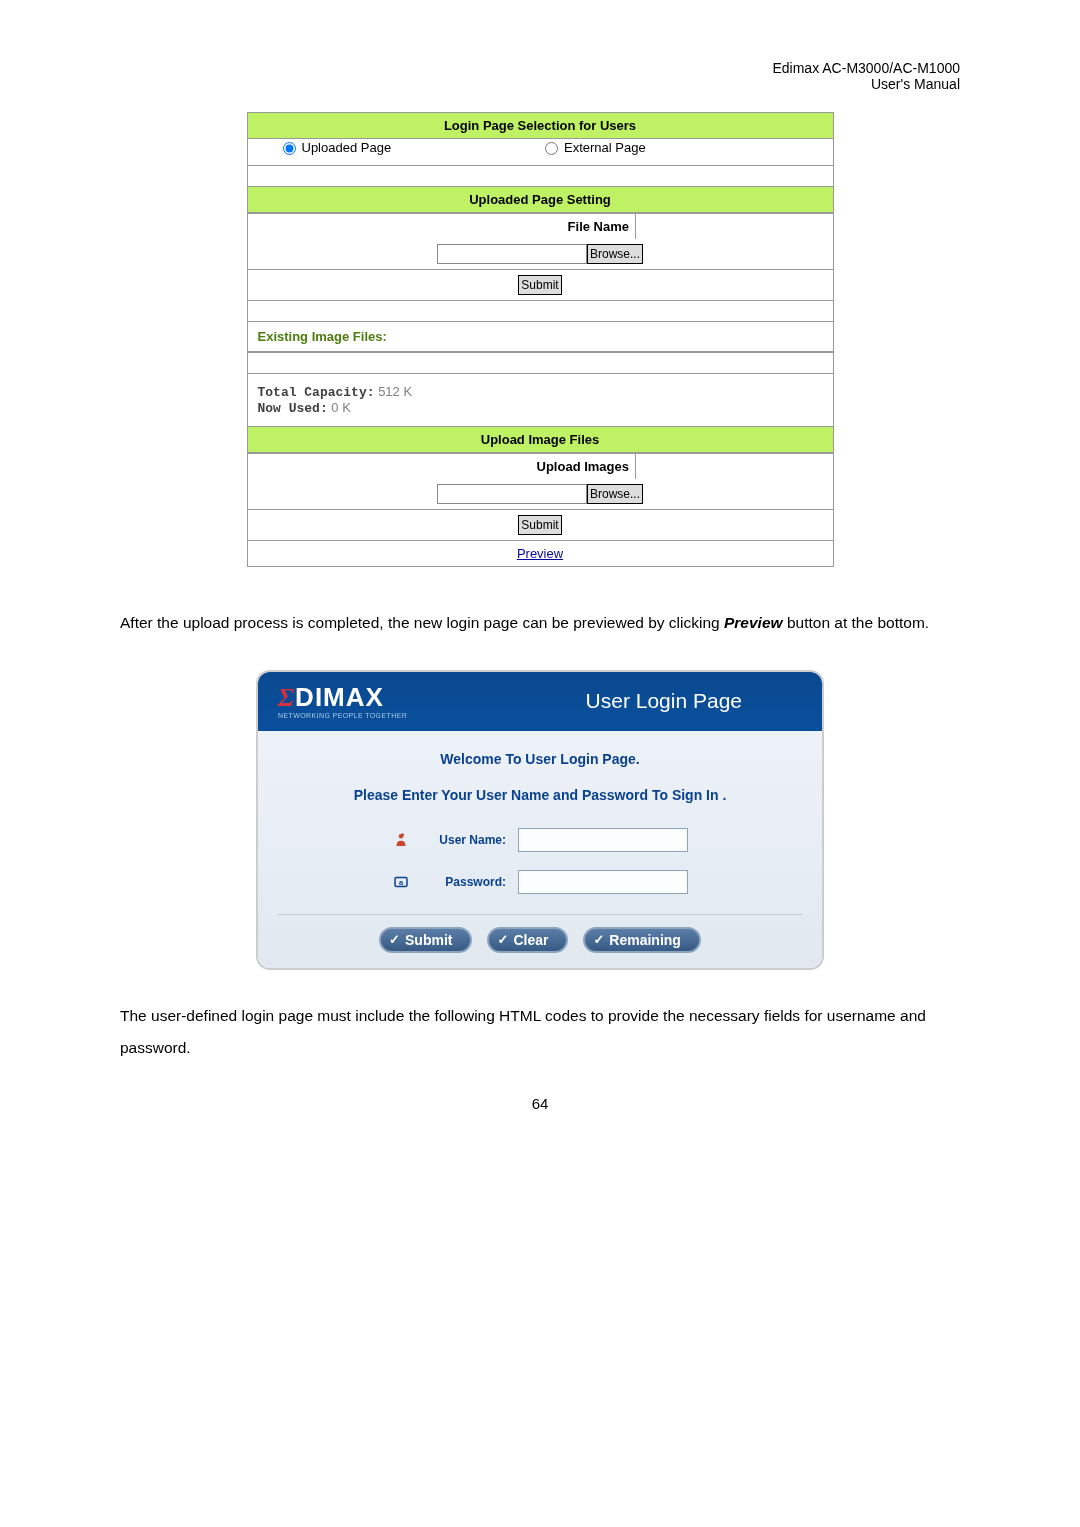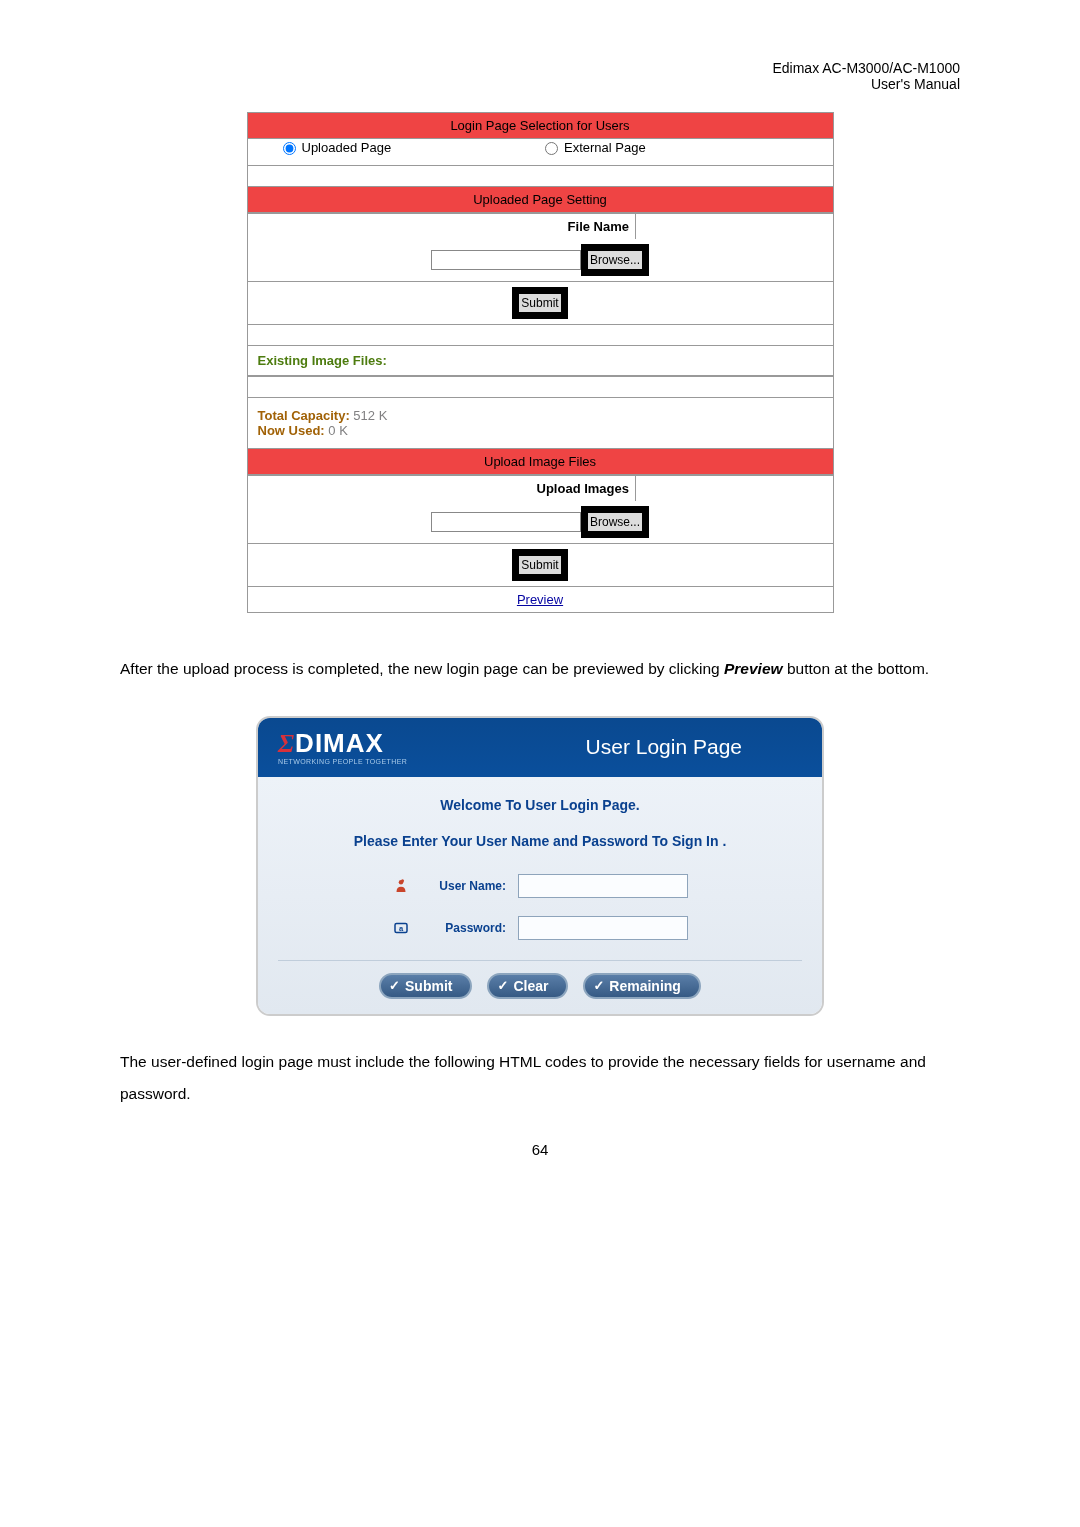--- a/index.html
+++ b/index.html
@@ -22,25 +22,25 @@
     .config-box {
       border: 1px solid #999;
       border-top: none;
       width: 585px;
       margin: 0 auto 40px auto;
       font-family: "Trebuchet MS", Arial, sans-serif;
       font-size: 13px;
     }
     .section-header {
       text-align: center;
-      font-weight: normal;
+      font-weight: bold;
       border-top: 1px solid #999;
       border-bottom: 1px solid #999;
       padding: 5px 0;
-      background: #ef4444;
+      background: #bef264;
     }
     .radio-row {
       display: flex;
       padding: 10px 30px;
     }
     .radio-col {
       flex: 1;
       display: flex;
       align-items: center;
     }
@@ -68,42 +68,42 @@
     .text-input {
       width: 150px;
       height: 20px;
       border: 1px solid #888;
       box-sizing: border-box;
     }
     .browse-btn, .submit-btn {
       font-family: Arial, sans-serif;
       font-size: 12px;
       background: #ddd;
-      border: 7px solid #000000;
+      border: 1px solid #000000;
       padding: 2px 2px;
       cursor: pointer;
     }
     .submit-row {
       text-align: center;
       border-top: 1px solid #999;
       padding: 5px 0;
     }
     .existing-header {
       border-top: 1px solid #999;
       border-bottom: 1px solid #999;
       padding: 7px 10px;
       font-weight: bold;
       color: #4d7c0f;
     }
     .capacity-row {
       border-top: 1px solid #999;
       padding: 10px 10px;
       font-weight: bold;
     }
-    .capacity-row .blue { color: #a16207; }
+    .capacity-row .blue { color: #404040; font-family: Liberation Mono, monospace; }
     .capacity-row .gray { color: #818082; font-weight: normal;}
     .preview-link-row {
       text-align: center;
       border-top: 1px solid #999;
       padding: 5px 0;
     }
     .preview-link {
       color: #0404a1;
       text-decoration: underline;
     }

